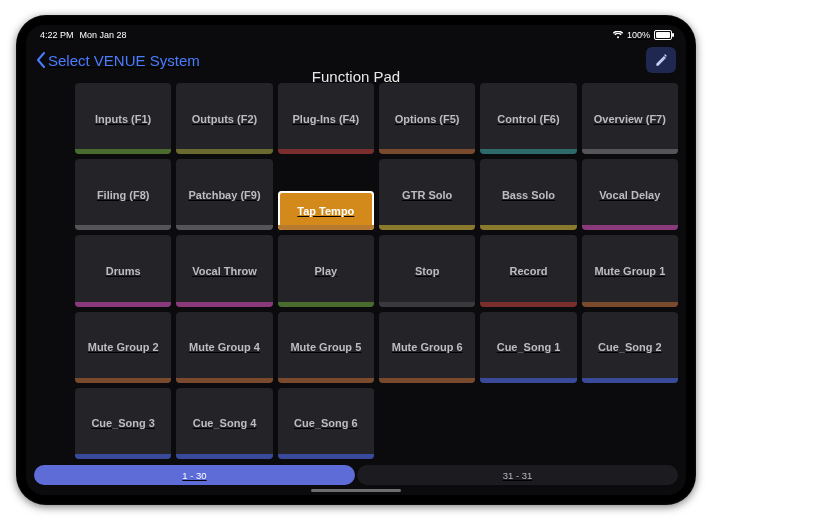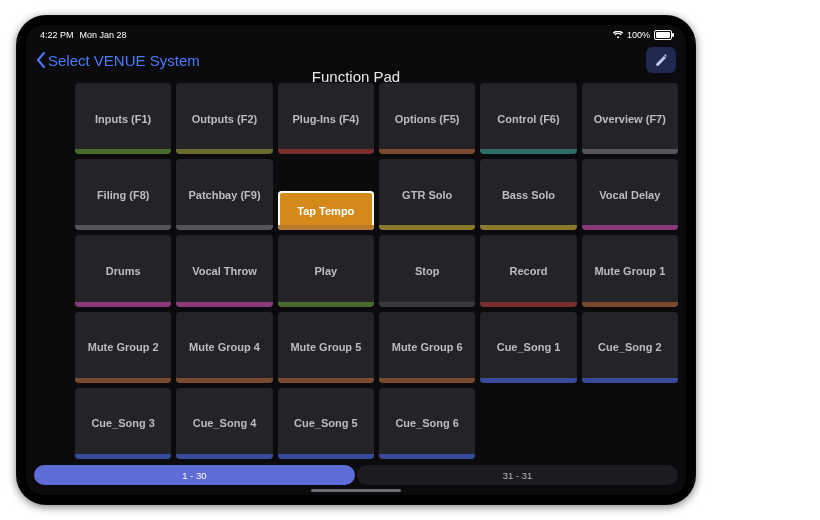--- a/index.html
+++ b/index.html
@@ -1,16 +1,16 @@
 <!DOCTYPE html>
 <html><head>
 <meta charset="utf-8">
 <style>
   html,body{margin:0;padding:0;background:#fff;font-family:-apple-system,BlinkMacSystemFont,"Helvetica Neue",Arial,sans-serif;}
-  .stage{width:712px;height:520px;position:relative;display:flex;align-items:center;justify-content:center;}
+  .stage{width:712px;height:520px;position:relative;display:flex;align-items:center;justify-content:center;text-decoration:underline;}
   .ipad{width:680px;height:490px;background:#000;border-radius:30px;padding:10px;box-sizing:border-box;box-shadow:0 2px 8px rgba(0,0,0,0.5),inset 0 0 2px rgba(255,255,255,0.15);}
   .screen{width:100%;height:100%;background:#0b0b0d;border-radius:18px;overflow:hidden;position:relative;display:flex;flex-direction:column;}
   
   .statusbar{height:16px;color:#fff;font-size:9px;display:flex;align-items:center;justify-content:space-between;padding:2px 14px 0 14px;}
   .sb-left{display:flex;gap:6px;align-items:center;}
   .sb-right{display:flex;gap:4px;align-items:center;}
   .battery{width:16px;height:8px;border:1px solid #fff;border-radius:2px;position:relative;}
   .battery:after{content:"";position:absolute;right:-3px;top:2px;width:2px;height:4px;background:#fff;border-radius:1px;}
   .battery .fill{position:absolute;left:1px;top:1px;bottom:1px;right:1px;background:#fff;border-radius:1px;}
   .wifi{width:10px;height:8px;position:relative;}
@@ -148,23 +148,20 @@
             <div class="pad" style="--accent: #3a4a9a;">
               <span>Cue_Song 2</span>
             </div>
             <div class="pad" style="--accent: #3a4a9a;">
               <span>Cue_Song 3</span>
             </div>
             <div class="pad" style="--accent: #3a4a9a;">
               <span>Cue_Song 4</span>
             </div>
             <div class="pad" style="--accent: #3a4a9a;">
-              <span>Cue_Song 5</span>
-            </div>
-            <div class="pad" style="--accent: #3a4a9a;">
               <span>Cue_Song 6</span>
             </div>
           </div>
     <div class="pager" id="pager">
             <div class="page active">1 - 30</div>
             <div class="page">31 - 31</div>
           </div>
   </div>
 
   <div class="home-ind">

